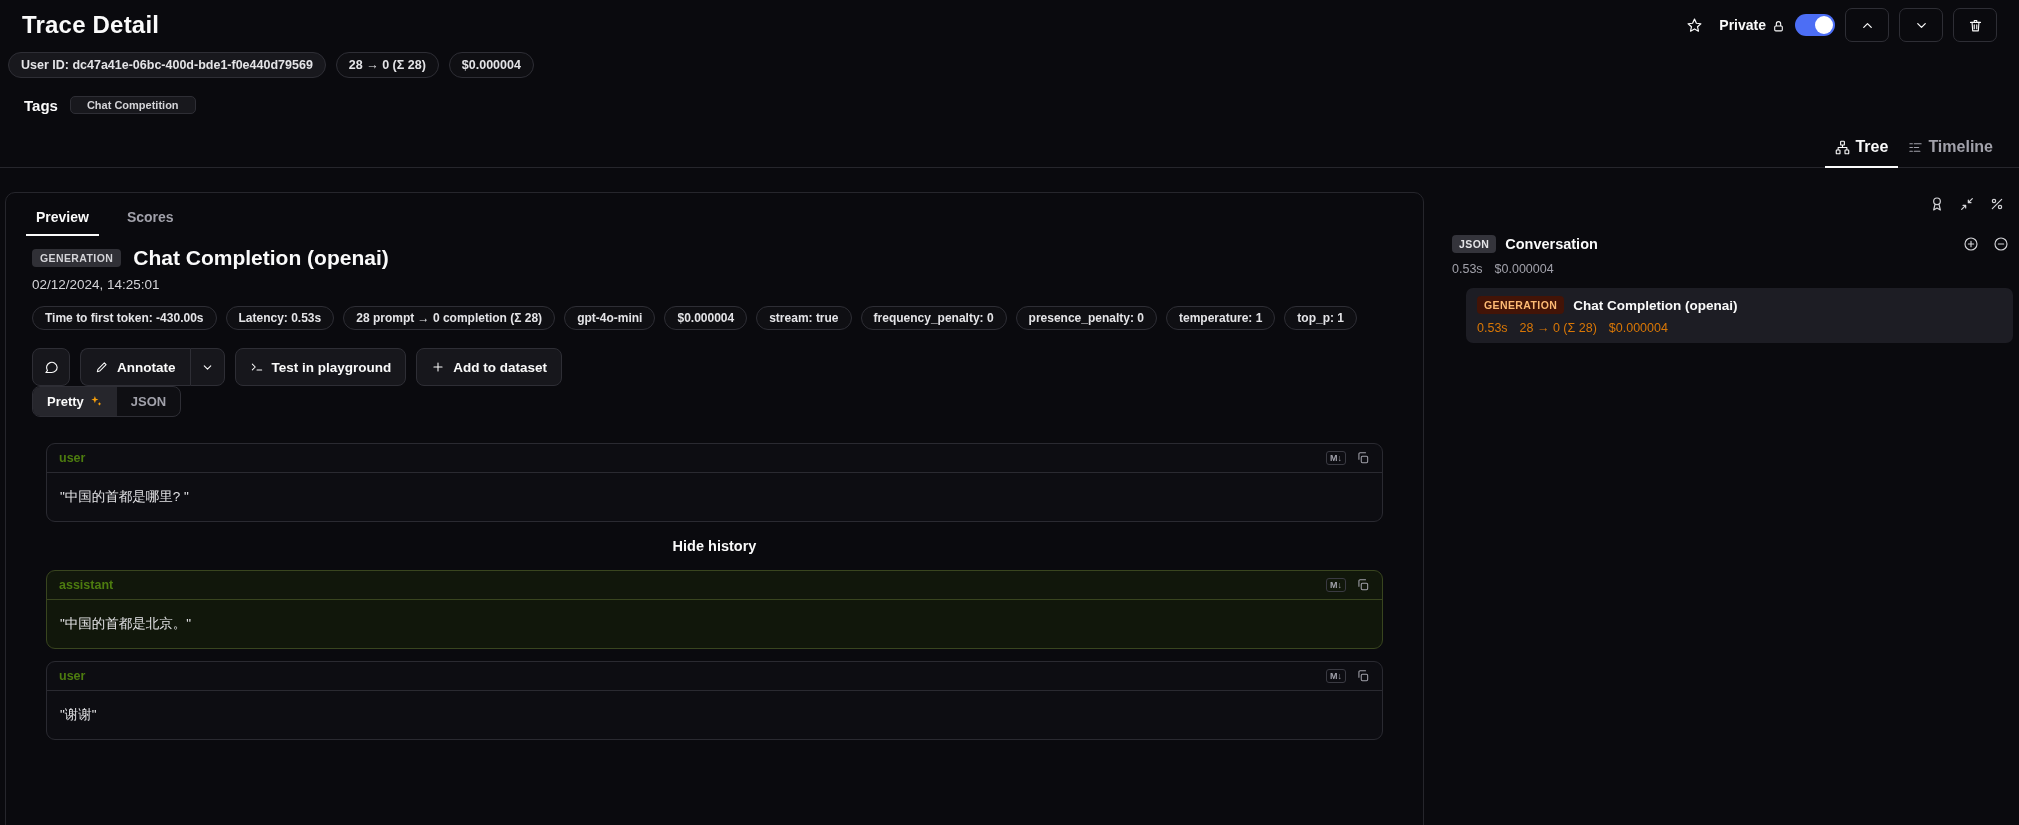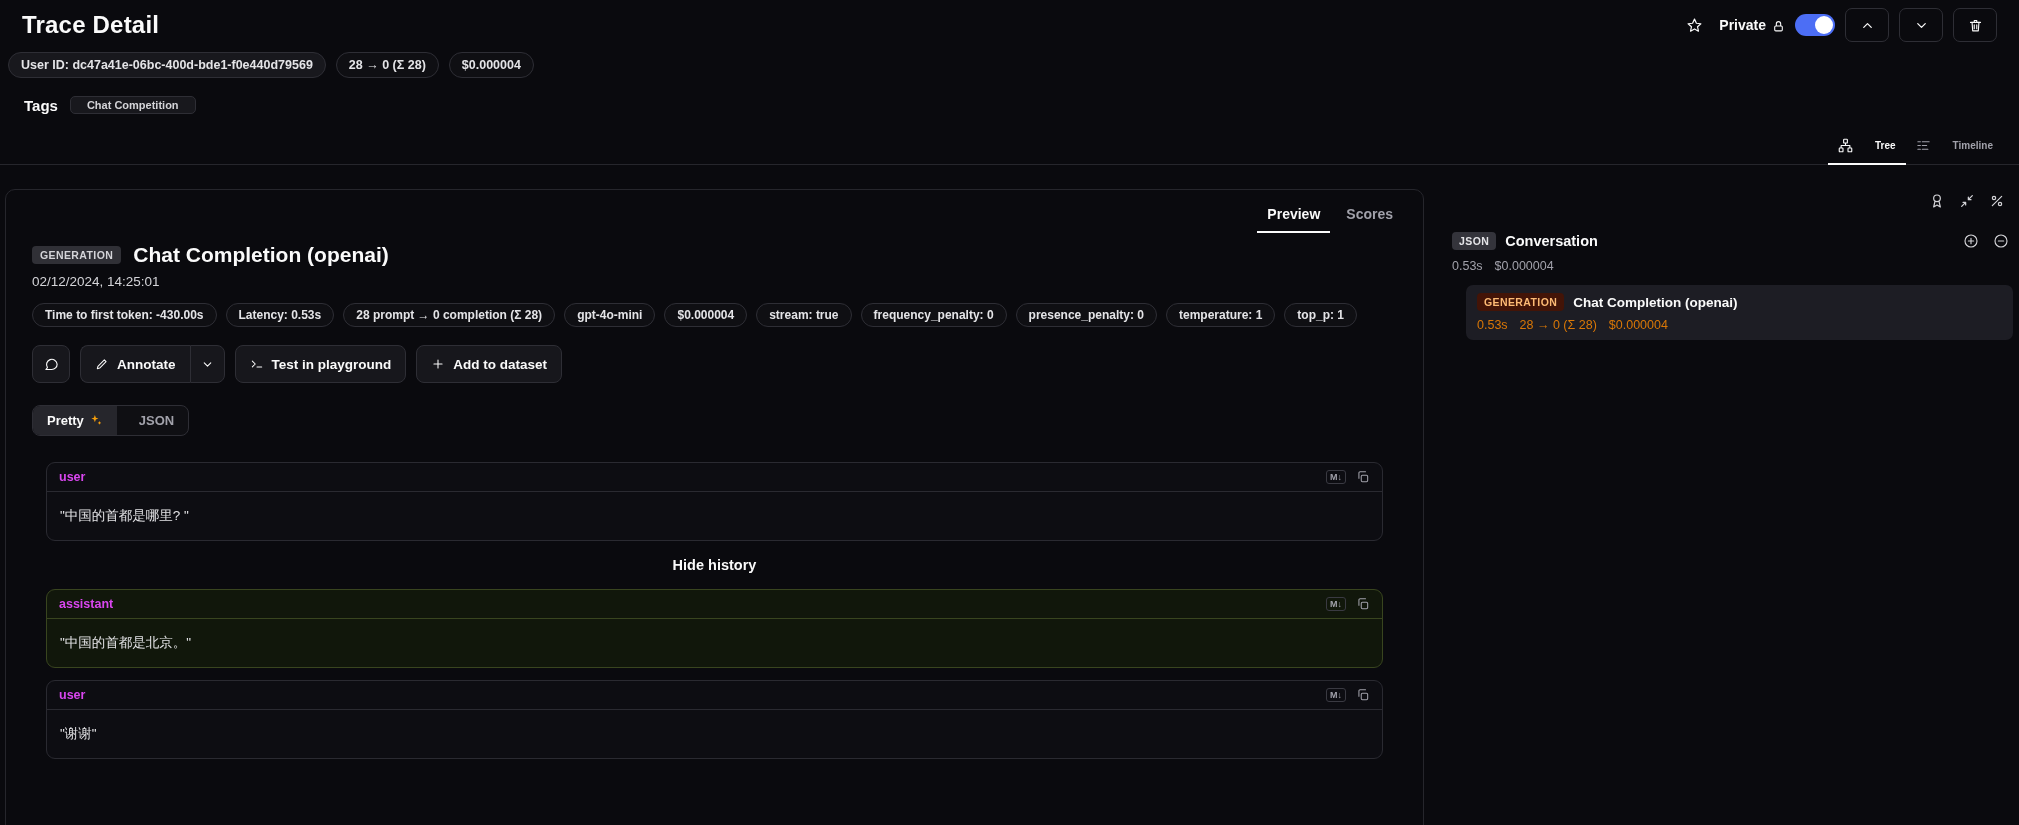--- a/index.html
+++ b/index.html
@@ -42,56 +42,56 @@
   .id-badge{background:var(--chip-bg);border:1px solid var(--border-soft);color:#e4e4e7;font-size:12.5px;font-weight:600;padding:5px 12px;border-radius:14px;white-space:nowrap;cursor:pointer;}
   .stat-badge{background:var(--pill-bg);border:1px solid var(--border-soft);color:#e4e4e7;font-size:12.5px;font-weight:600;padding:5px 12px;border-radius:14px;white-space:nowrap;}
 
   
   .tags-row{display:flex;align-items:center;gap:12px;padding:12px 24px 10px;}
   .tags-label{font-size:15px;font-weight:700;}
   .tag-badge{background:var(--chip-bg);border:1px solid var(--border-soft);color:#d4d4d8;font-size:11px;font-weight:600;padding:2px 16px;border-radius:5px;cursor:pointer;}
 
   
   .view-tabs-row{display:flex;justify-content:flex-end;padding:6px 16px 0;border-bottom:1px solid var(--border);}
-  .view-tab{display:inline-flex;align-items:center;gap:22px;background:none;border:none;color:var(--muted);font-size:10px;font-weight:600;padding:8px 10px 10px;cursor:pointer;border-bottom:2px solid transparent;margin-bottom:-1px;font-family:inherit;}
+  .view-tab{display:inline-flex;align-items:center;gap:5px;background:none;border:none;color:var(--muted);font-size:16px;font-weight:600;padding:8px 10px 10px;cursor:pointer;border-bottom:2px solid transparent;margin-bottom:-1px;font-family:inherit;}
   .view-tab.active{color:var(--text);border-bottom-color:#fafafa;}
 
   
   .main{display:flex;gap:28px;padding:24px 0 0 5px;align-items:flex-start;}
   .obs-card{width:1419px;flex:none;border:1px solid var(--border);border-radius:10px;background:var(--card-bg);height:660px;overflow:hidden;}
-  .obs-tabs{display:flex;justify-content:flex-end;gap:6px;padding:10px 20px 0;}
+  .obs-tabs{display:flex;gap:18px;padding:10px 20px 0;}
   .obs-tab{background:none;border:none;color:var(--muted);font-size:14px;font-weight:600;padding:6px 10px 9px;cursor:pointer;border-bottom:2px solid transparent;font-family:inherit;}
   .obs-tab.active{color:var(--text);border-bottom-color:#fafafa;}
   .obs-body{padding:6px 26px 20px;}
 
   .obs-header{display:flex;align-items:center;gap:12px;margin-top:4px;}
   .type-badge{background:#303036;color:#d4d4d8;font-size:10.5px;font-weight:700;letter-spacing:.4px;padding:3px 8px;border-radius:4px;}
   .obs-title{font-size:21px;font-weight:700;margin:0;}
   .obs-timestamp{color:#d4d4d8;font-size:13.5px;margin-top:7px;}
 
   .pills{display:flex;flex-wrap:wrap;gap:9px;margin-top:14px;max-width:1340px;}
   .pill{background:var(--pill-bg);border:1px solid var(--border-soft);color:#e4e4e7;font-size:12px;font-weight:600;padding:4px 12px;border-radius:13px;white-space:nowrap;}
 
   .actions{display:flex;gap:10px;margin-top:18px;}
   .action-btn{display:inline-flex;align-items:center;gap:8px;background:var(--btn-bg);border:1px solid var(--border-soft);color:var(--text);font-size:13.5px;font-weight:600;height:38px;padding:0 14px;border-radius:8px;cursor:pointer;font-family:inherit;}
   .comment-btn{width:38px;height:38px;padding:0;justify-content:center;}
   .split{display:inline-flex;}
   .split .action-btn.left{border-radius:8px 0 0 8px;border-right:none;}
   .split .action-btn.right{border-radius:0 8px 8px 0;padding:0 10px;}
 
-  .format-tabs{display:inline-flex;border:1px solid var(--border-soft);border-radius:8px;overflow:hidden;margin-top:22px;background:var(--pill-bg);gap:8px;}
+  .format-tabs{display:inline-flex;border:1px solid var(--border-soft);border-radius:8px;overflow:hidden;background:var(--pill-bg);}
   .format-tab{display:inline-flex;align-items:center;gap:6px;background:transparent;border:none;color:var(--muted);font-size:13px;font-weight:600;padding:7px 14px;cursor:pointer;font-family:inherit;}
   .format-tab.active{background:#26262c;color:var(--text);}
 
   .messages{display:flex;flex-direction:column;gap:12px;margin-top:26px;padding:0 14px;}
   .msg-box{border:1px solid #2a2a31;border-radius:9px;background:var(--box-bg);overflow:hidden;}
   .msg-box.assistant{background:var(--assistant-bg);border-color:var(--assistant-border);}
   .msg-head{display:flex;align-items:center;justify-content:space-between;padding:7px 12px;border-bottom:1px solid #2a2a31;}
   .msg-box.assistant .msg-head{border-bottom-color:var(--assistant-border);}
-  .msg-role{font-size:12.5px;font-weight:600;color:#d946ef;}
+  .msg-role{font-size:12.5px;font-weight:600;color:#4d7c0f;}
   .msg-tools{display:flex;align-items:center;gap:10px;}
   .md-chip{display:inline-flex;align-items:center;justify-content:center;border:1px solid #3a3a42;border-radius:3px;color:var(--muted);font-size:9px;font-weight:700;padding:1px 3px;cursor:pointer;background:none;font-family:inherit;}
   .tool-icon{background:none;border:none;color:var(--muted);padding:0;display:inline-flex;cursor:pointer;}
   .msg-content{padding:15px 13px;font-size:13.5px;color:#e4e4e7;}
   .hide-history{text-align:center;font-size:14.5px;font-weight:600;color:var(--text);padding:4px 0;cursor:pointer;}
 
   
   .tree-panel{flex:1;min-width:0;padding-right:6px;}
   .tree-toolbar{display:flex;justify-content:flex-end;gap:6px;margin-bottom:16px;padding-right:4px;}
   .tree-tool-btn{background:none;border:none;color:#d4d4d8;padding:4px;border-radius:6px;display:inline-flex;cursor:pointer;}

